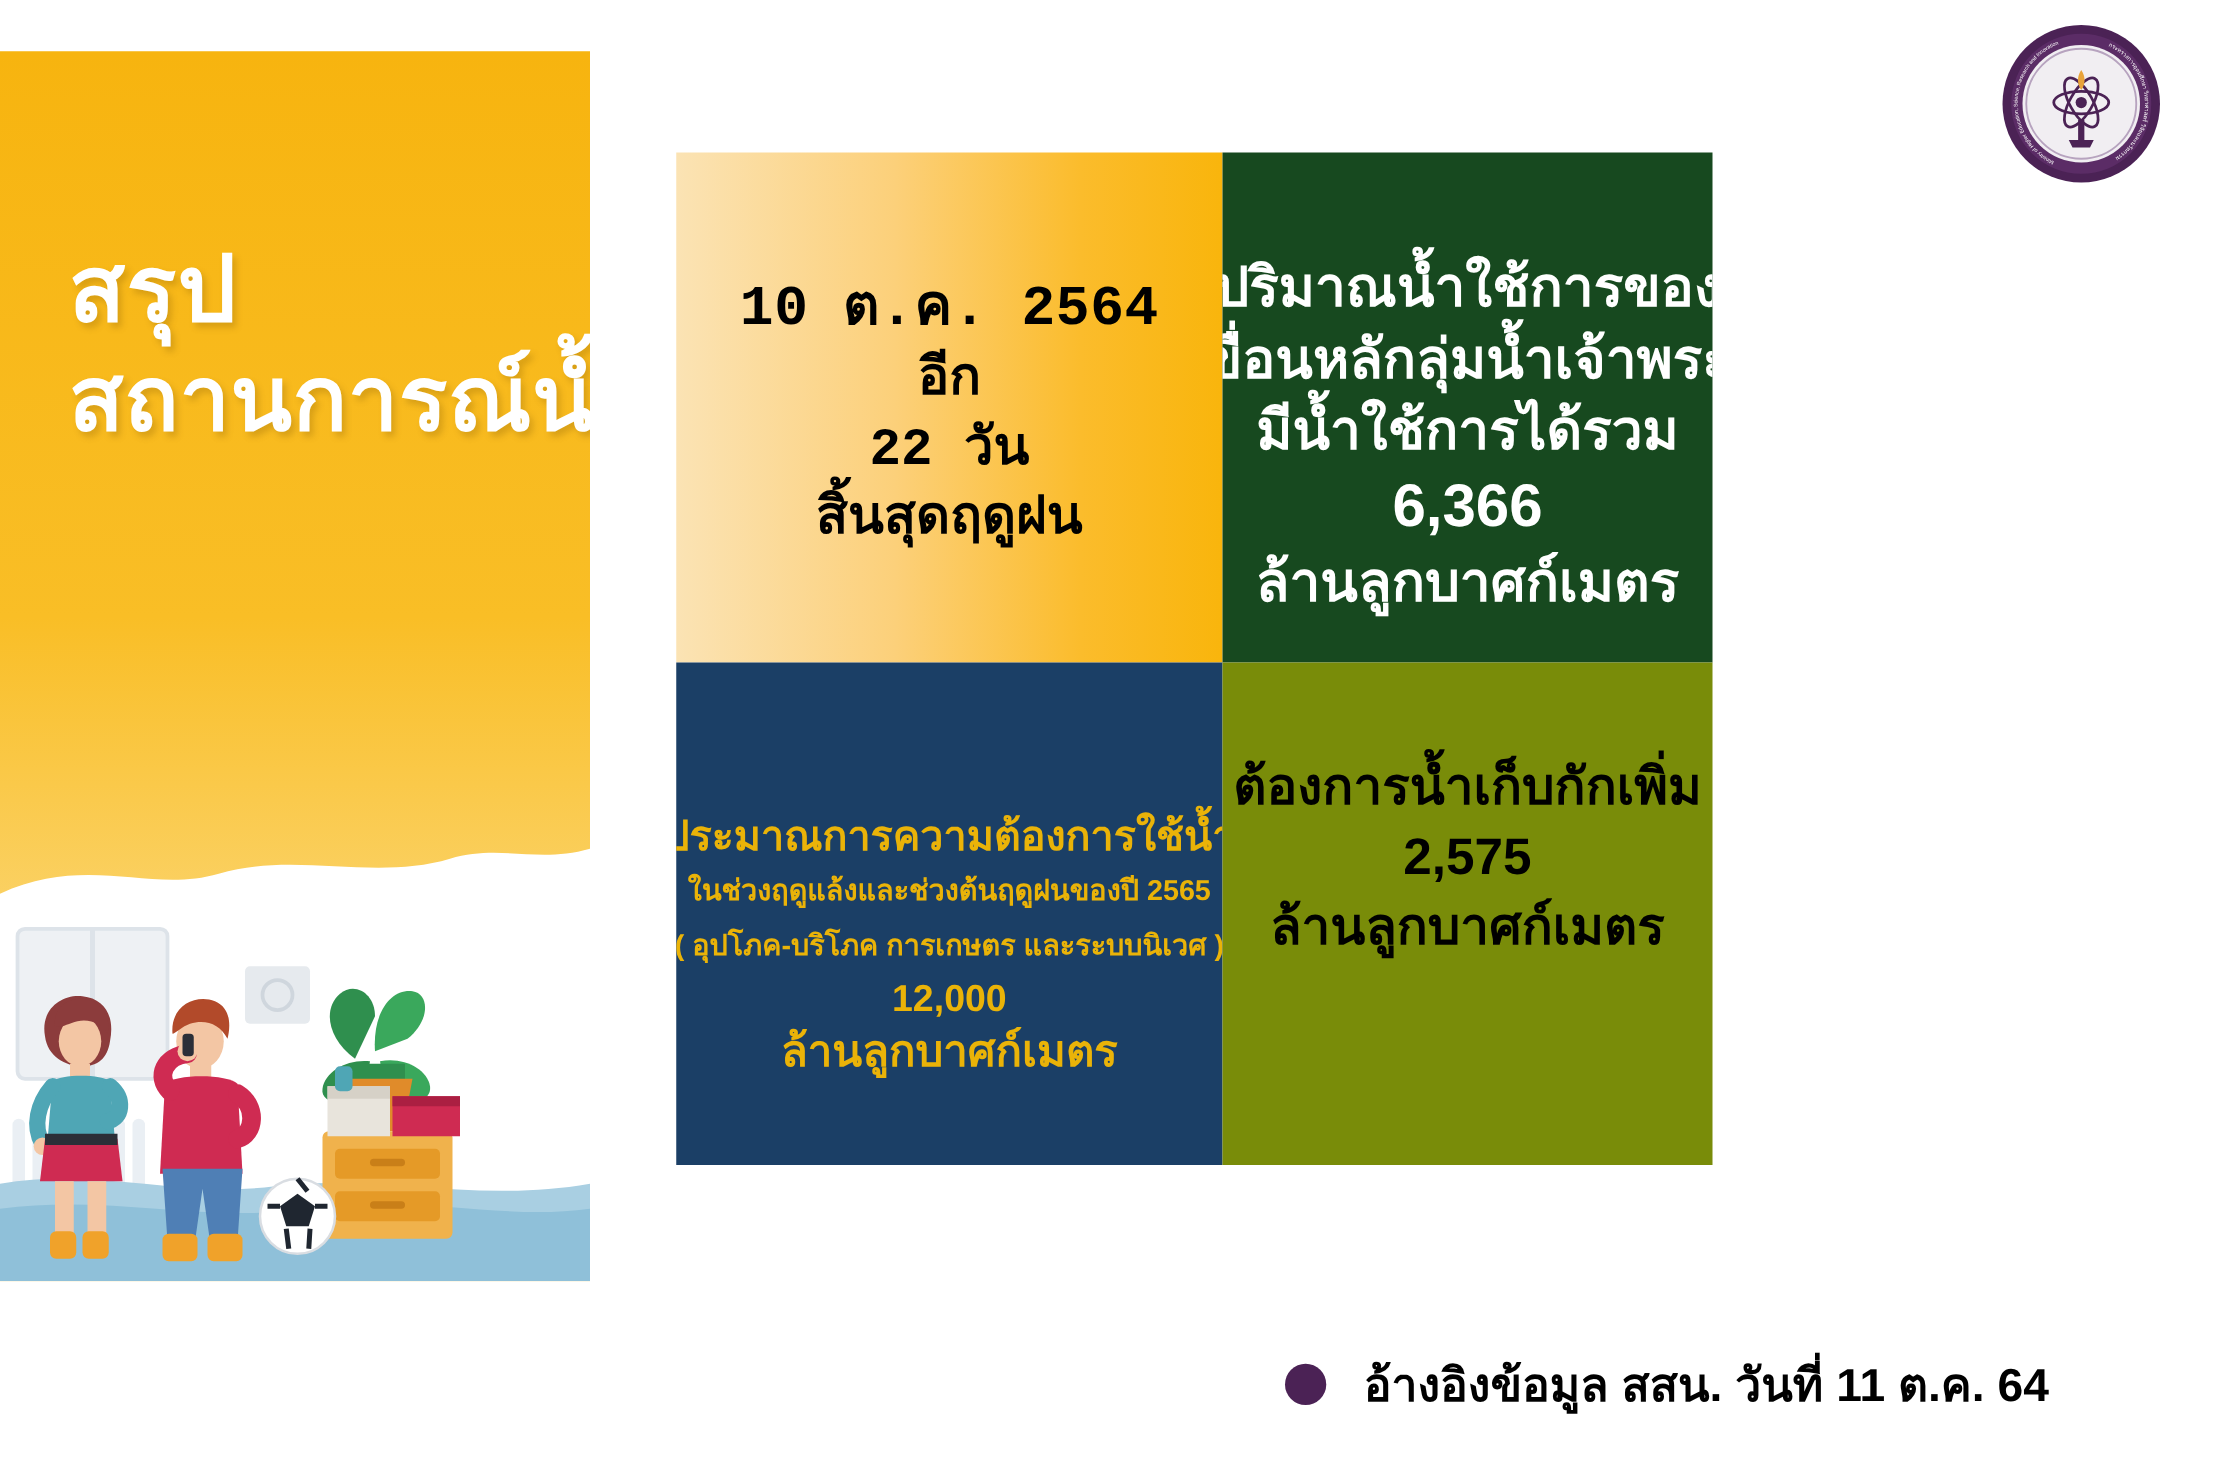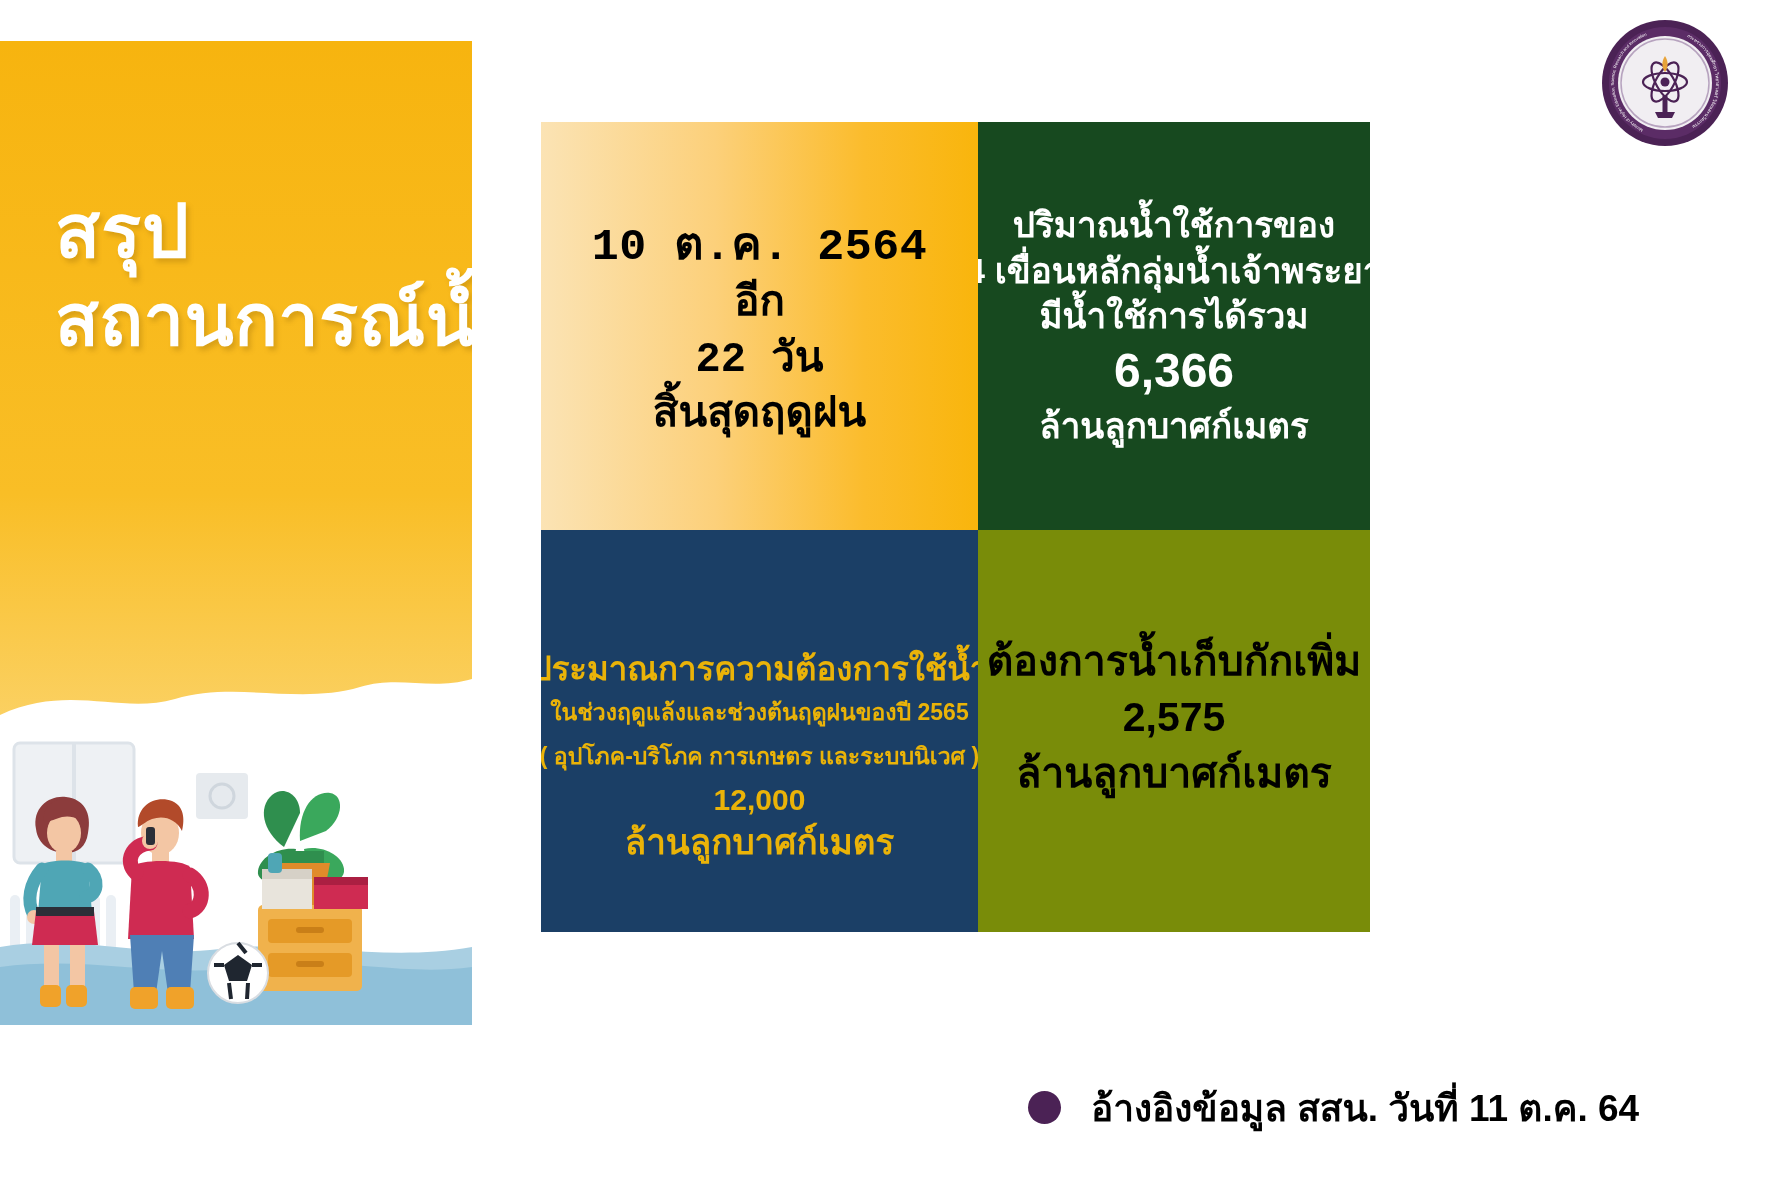--- a/index.html
+++ b/index.html
@@ -89,39 +89,39 @@
   }
   #quad-date .q-line { font-size: 42px; font-weight: bold; line-height: 1.32; white-space: nowrap; font-family: Liberation Mono, monospace; }
   #quad-date #date-value { font-size: 45px; letter-spacing: 0.5px; }
 
   #quad-supply {
     background: #17491f;
     color: #ffffff;
     justify-content: flex-start;
     padding-top: 80px;
   }
-  #quad-supply .q-line { font-size: 35px; font-weight: bold; line-height: 1.30; white-space: nowrap; }
+  #quad-supply .q-line { font-size: 44px; font-weight: bold; line-height: 1.30; white-space: nowrap; }
   #quad-supply #supply-value { font-size: 48px; line-height: 1.35; }
 
   #quad-demand {
     background: #1b3f66;
     color: #eab308;
     justify-content: flex-start;
     padding-top: 118px;
   }
   #quad-demand #demand-head { font-size: 33px; font-weight: bold; line-height: 1.3; white-space: nowrap; }
   #quad-demand .q-sub { font-size: 23px; font-weight: bold; line-height: 1.9; white-space: nowrap; }
   #quad-demand #demand-value { font-size: 30px; font-weight: bold; line-height: 1.2; margin-top: 4px;}
   #quad-demand #demand-unit { font-size: 35px; font-weight: bold; line-height: 1.35; }
 
   #quad-storage {
     background: #798c09;
     color: #000000;
     justify-content: flex-start;
-    padding-top: 104px;
+    padding-top: 72px;
   }
   #quad-storage .q-line { font-size: 41px; font-weight: bold; line-height: 1.36; white-space: nowrap; }
 
   
   #footer {
     position: absolute;
     left: 1028px;
     top: 1078px;
     display: flex;
     align-items: center;

